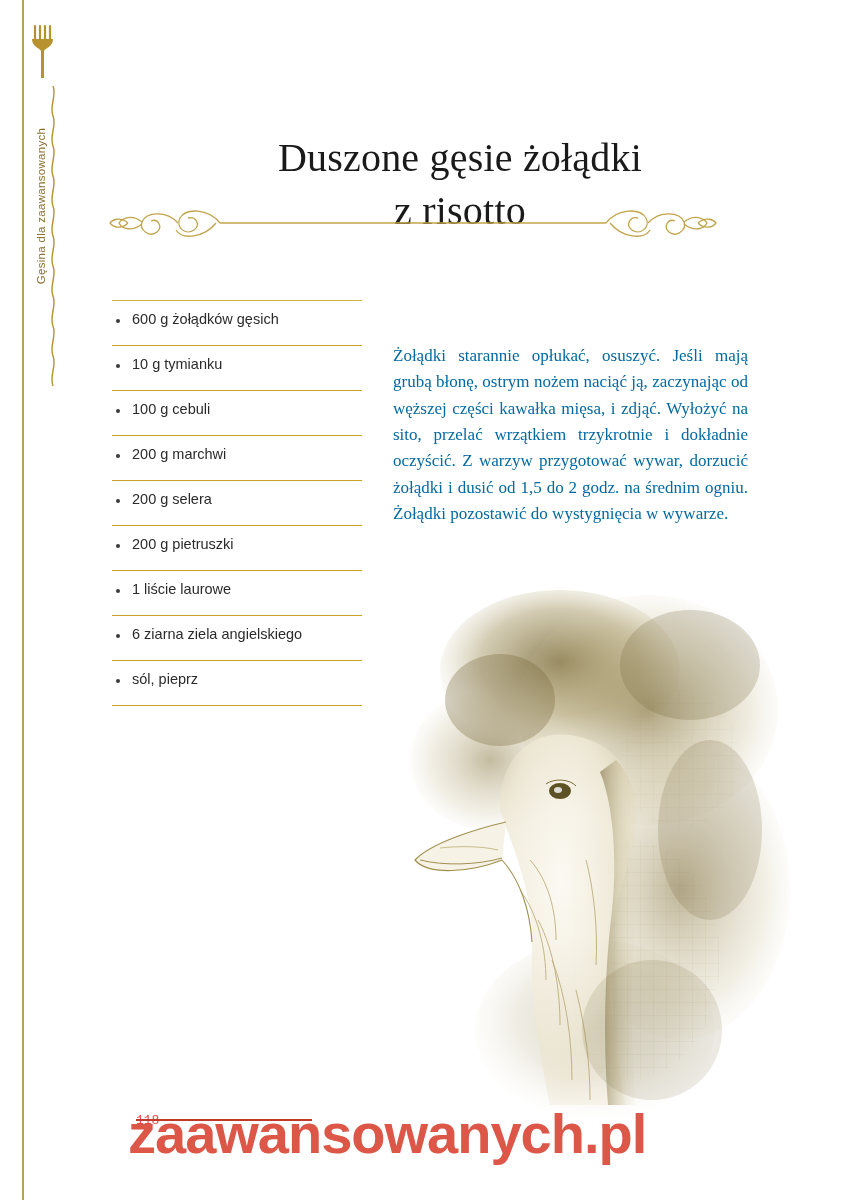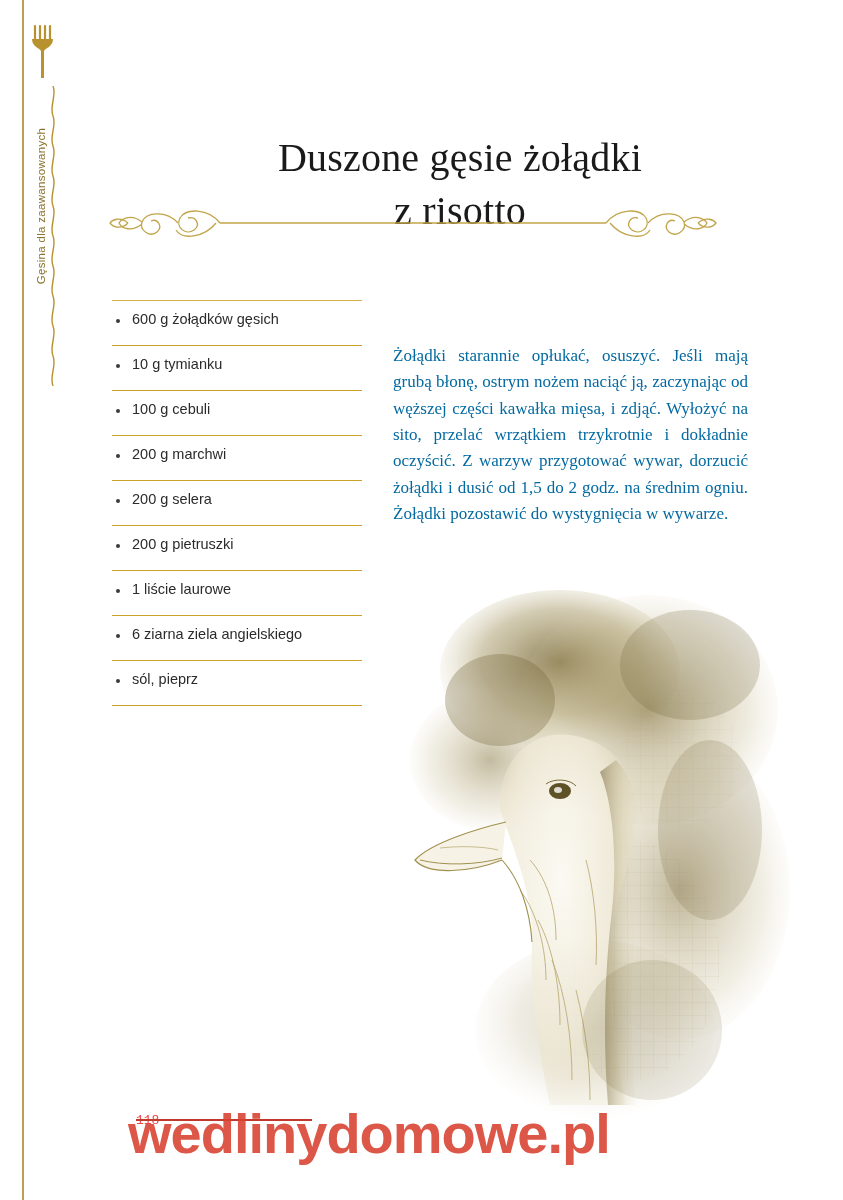--- a/index.html
+++ b/index.html
@@ -328,13 +328,13 @@
   <path d="M122 300 C140 320 150 350 152 382" stroke="#a1914f" stroke-width="1.1" fill="none"></path>
 
   <ellipse cx="120" cy="140" rx="55" ry="46" fill="#6f6031" opacity="0.30"></ellipse>
   <ellipse cx="310" cy="105" rx="70" ry="55" fill="#6f6031" opacity="0.22"></ellipse>
   <ellipse cx="330" cy="270" rx="52" ry="90" fill="#6f6031" opacity="0.18"></ellipse>
   <ellipse cx="272" cy="470" rx="70" ry="70" fill="#6f6031" opacity="0.14"></ellipse>
 </svg>
 
 <div class="page-num">118</div>
 <div class="footer-rule"></div>
-<div class="watermark">wedlinydomowe.pl</div>
+<div class="watermark">zaawansowanych.pl</div>
 
 </body></html>

